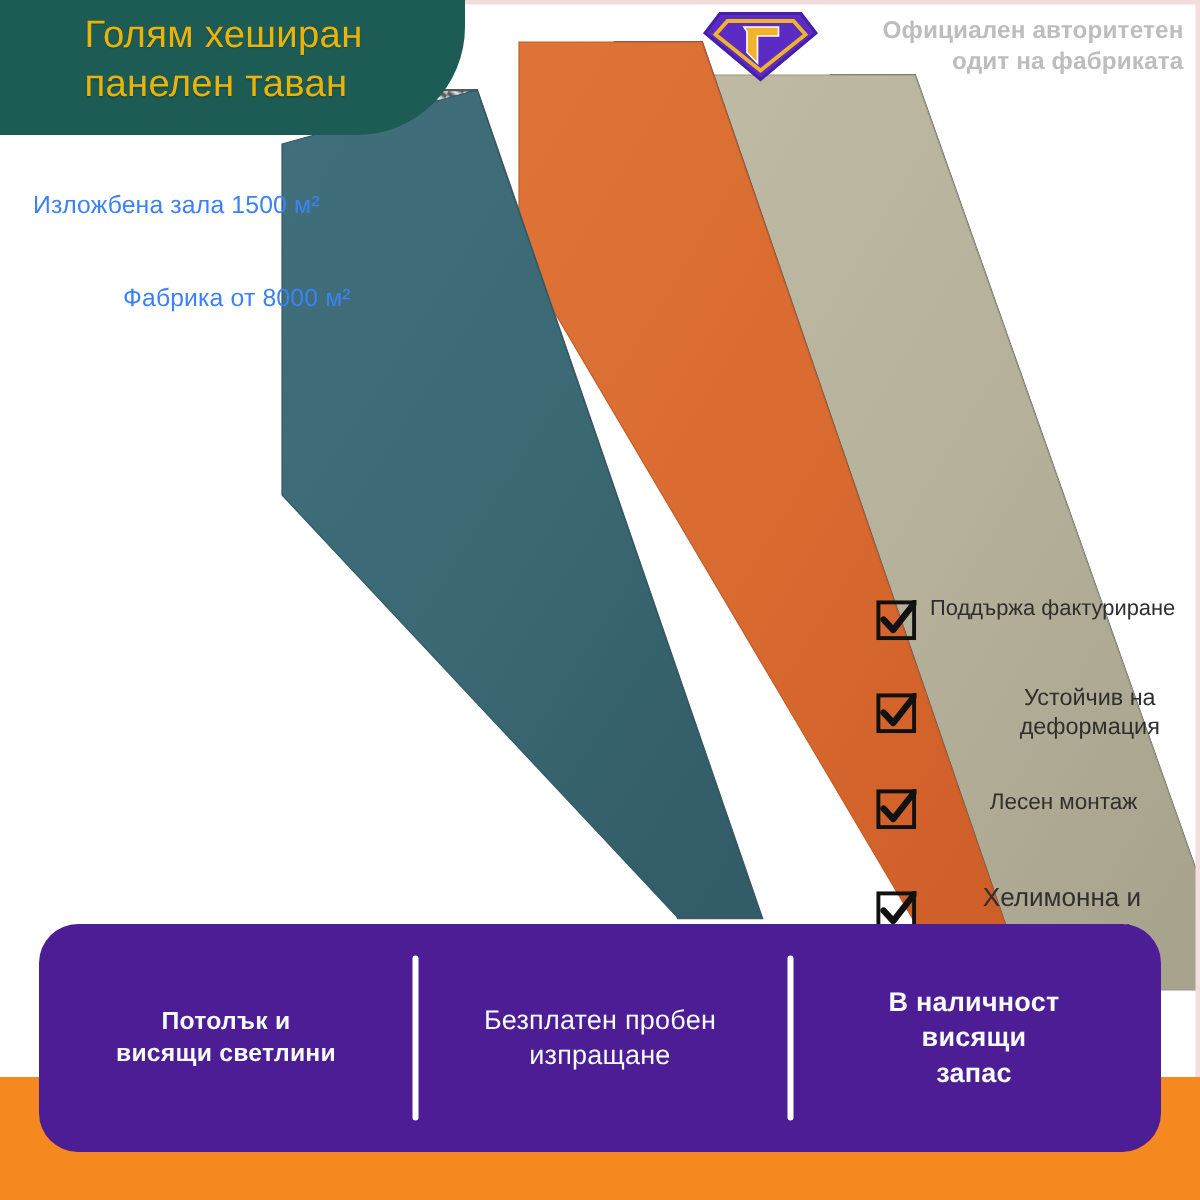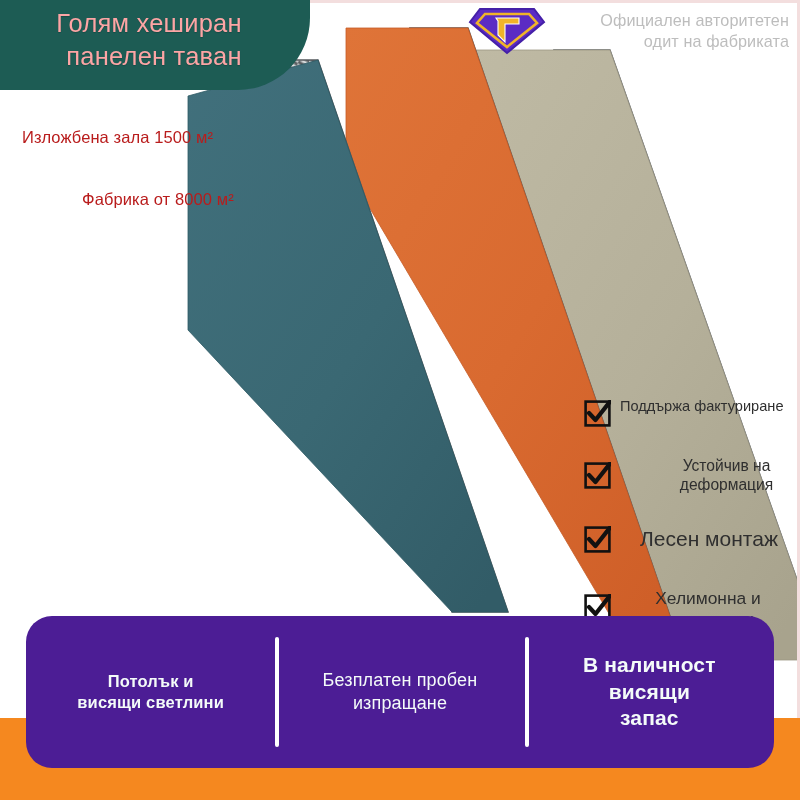--- a/index.html
+++ b/index.html
@@ -21,52 +21,52 @@
 
   
   .header-block{
     position:absolute;left:-20px;top:-8px;width:330px;height:98px;
     background:#1d5c54;
     border-bottom-right-radius:72px;
     display:flex;align-items:center;justify-content:center;
     box-sizing:border-box;padding:4px 26px 6px 34px;
   }
   .header-title{
-    color:#fca5a5;font-size:25.5px;line-height:1.30;
-    text-align:right;letter-spacing:.2px;font-weight:400;
+    color:#eab308;font-size:25.5px;line-height:1.30;
+    text-align:left;letter-spacing:.2px;font-weight:400;
     text-shadow:0 1px 1px rgba(0,0,0,.18);
   }
 
   
   .badge{position:absolute;left:466px;top:4px;width:330px;height:56px;display:flex;align-items:flex-start;gap:9px;}
   .badge-logo{width:82px;height:52px;flex:0 0 auto;}
   .badge-text{
     color:#bdbdbd;font-size:16.2px;line-height:1.30;text-align:right;
-    width:232px;padding-top:6px;letter-spacing:.1px;
-  }
-
-  
-  .stat{position:absolute;color:#b91c1c;font-size:16.5px;letter-spacing:.1px;white-space:nowrap;}
+    width:232px;padding-top:6px;letter-spacing:.1px;font-weight:bold;
+  }
+
+  
+  .stat{position:absolute;color:#3b82f6;font-size:16.5px;letter-spacing:.1px;white-space:nowrap;}
   .stat-hall{left:22px;top:128px;}
   .stat-factory{left:82px;top:190px;}
 
   
   .checklist{position:absolute;left:584px;top:394px;width:216px;}
   .check-row{position:relative;min-height:44px;margin-bottom:14px;}
   .check-box{position:absolute;left:0;top:6px;width:27px;height:27px;}
   .check-label{
     display:block;text-align:center;color:#2f2f2f;
     font-size:15.4px;line-height:1.22;padding-left:30px;
   }
   .check-row.r1{margin-bottom:18px;}
   .check-row.r1 .check-label{font-size:14.6px;text-align:left;padding-left:36px;padding-top:4px;}
   .check-row.r2{margin-bottom:20px;padding-left:35px;}
   .check-row.r2 .check-label{font-size:15.6px;padding-left:34px;}
   .check-row.r3{margin-bottom:24px;}
-  .check-row.r3 .check-label{font-size:21px;padding-left:34px;padding-top:6px;text-align:center;}
+  .check-row.r3 .check-label{font-size:15px;padding-left:34px;padding-top:6px;text-align:center;}
   .check-row.r4 .check-label{font-size:17.4px;padding-left:32px;}
 
   
   .orange-band{position:absolute;left:0;bottom:0;width:800px;height:82px;background:#f5881f;}
 
   
   .bottom-banner{
     position:absolute;left:26px;bottom:32px;width:748px;height:152px;
     background:#4c1d95;border-radius:26px;
     display:flex;align-items:stretch;
@@ -79,21 +79,21 @@
   .bb-cell + .bb-cell::before{
     content:"";position:absolute;left:0;top:21px;bottom:21px;width:4px;
     background:#ffffff;border-radius:2px;
   }
   .bb-label{
     color:#f4fbf9;text-align:center;line-height:1.28;letter-spacing:.15px;
   }
   .bb-cell.c1 .bb-label{font-size:16.5px;font-weight:700;}
   .bb-cell.c2 .bb-label{font-size:18px;}
   .bb-cell.c3 .bb-label{font-size:23.5px;}
-  .bb-cell.c4 .bb-label{font-size:21px;font-weight:700;text-align:center;}
+  .bb-cell.c4 .bb-label{font-size:18px;font-weight:700;text-align:center;}
 </style>
 </head>
 <body>
 
 <div id="stage">
 
   <div class="panels">
     <svg width="800" height="800" viewBox="0 0 800 800" xmlns="http://www.w3.org/2000/svg" aria-hidden="true">
       <defs>
 

